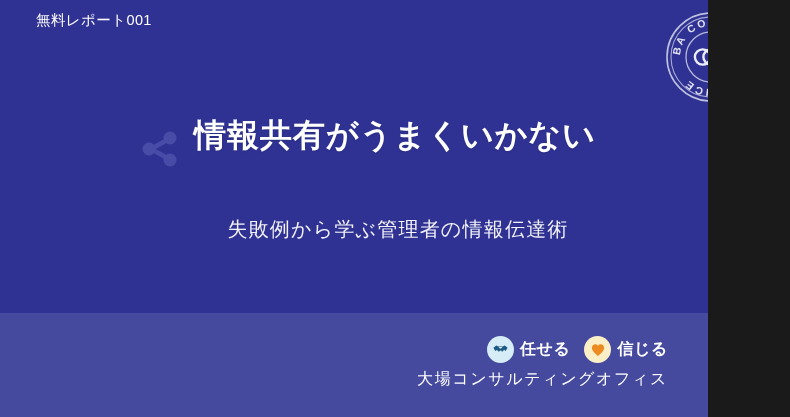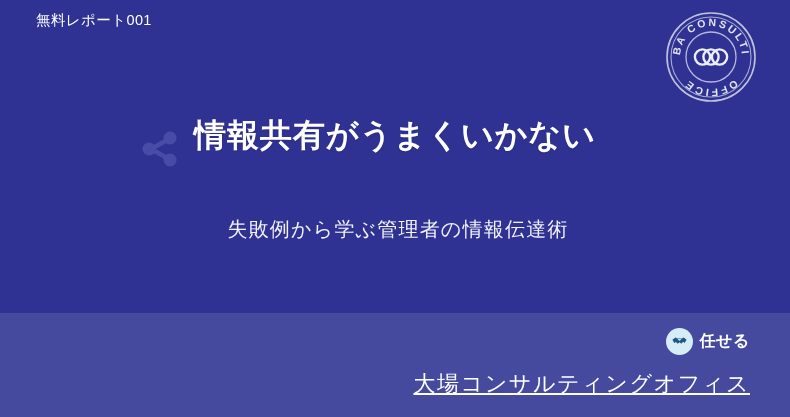--- a/index.html
+++ b/index.html
@@ -2,21 +2,21 @@
 <html><head>
 <meta charset="utf-8">
 <style>
   html, body {
     margin: 0;
     padding: 0;
     background: #1a1a1a;
   }
   #slide {
     position: relative;
-    width: 790px;
+    width: 708px;
     height: 417px;
     overflow: hidden;
     font-family: "Liberation Sans", "DejaVu Sans", sans-serif;
     background: #0f766e;
     -webkit-font-smoothing: antialiased;
   }
 
   
   .band-top {
     position: absolute;
@@ -93,21 +93,21 @@
     font-size: 20px;
     font-weight: 400;
     letter-spacing: 1.2px;
     line-height: 36px;
   }
 
   
   .badge-row {
     position: absolute;
     right: 40px;
-    top: 328px;
+    top: 336px;
     display: flex;
     align-items: center;
     gap: 14px;
   }
   .badge {
     display: flex;
     align-items: center;
     gap: 6px;
   }
   .badge-icon {
@@ -127,25 +127,24 @@
     letter-spacing: 0.6px;
     white-space: nowrap;
   }
 
   
   .footer-brand {
     position: absolute;
     right: 40px;
     top: 369px;
     color: #ffffff;
-    font-size: 22px;
+    font-size: 16px;
     font-weight: 400;
     letter-spacing: 1.6px;
     white-space: nowrap;
-    text-decoration: underline;
   }
 </style>
 </head>
 <body>
 
 <div id="slide">
 
   <div class="band-top"></div>
   <div class="band-bottom"></div>
 
@@ -198,18 +197,26 @@
       <span class="badge-icon" style="background:#d6ecf7;">
         <svg width="17" height="17" viewBox="0 0 24 24" aria-hidden="true">
           <path d="M2 9.5 L6.2 6.2 L10 8.2 L12 7 L14.2 8.2 L18 6.2 L22 9.5 L19.2 14 L17 12.4 L14.6 15 L12.2 13.2 L9.6 15.2 L7 12.6 L4.6 14.2 Z" fill="#1c5a84"></path>
           <path d="M9.4 9.2 L12 7.6 L14.6 9.2 L12 11 Z" fill="#d6ecf7"></path>
         </svg>
       </span>
       <span class="badge-label">任せる</span>
     </div>
 
 
+    <div class="badge">
+      <span class="badge-icon" style="background:#fbefc8;">
+        <svg width="16" height="16" viewBox="0 0 24 24" aria-hidden="true">
+          <path d="M12 21 C12 21 2.8 14.8 2.8 8.8 C2.8 5.6 5.2 3.4 8 3.4 C9.9 3.4 11.2 4.4 12 5.6 C12.8 4.4 14.1 3.4 16 3.4 C18.8 3.4 21.2 5.6 21.2 8.8 C21.2 14.8 12 21 12 21 Z" fill="#eb8b21"></path>
+        </svg>
+      </span>
+      <span class="badge-label">信じる</span>
+    </div>
 
   </div>
 
   <div class="footer-brand">大場コンサルティングオフィス</div>
 
 </div>
 
 </body></html>

